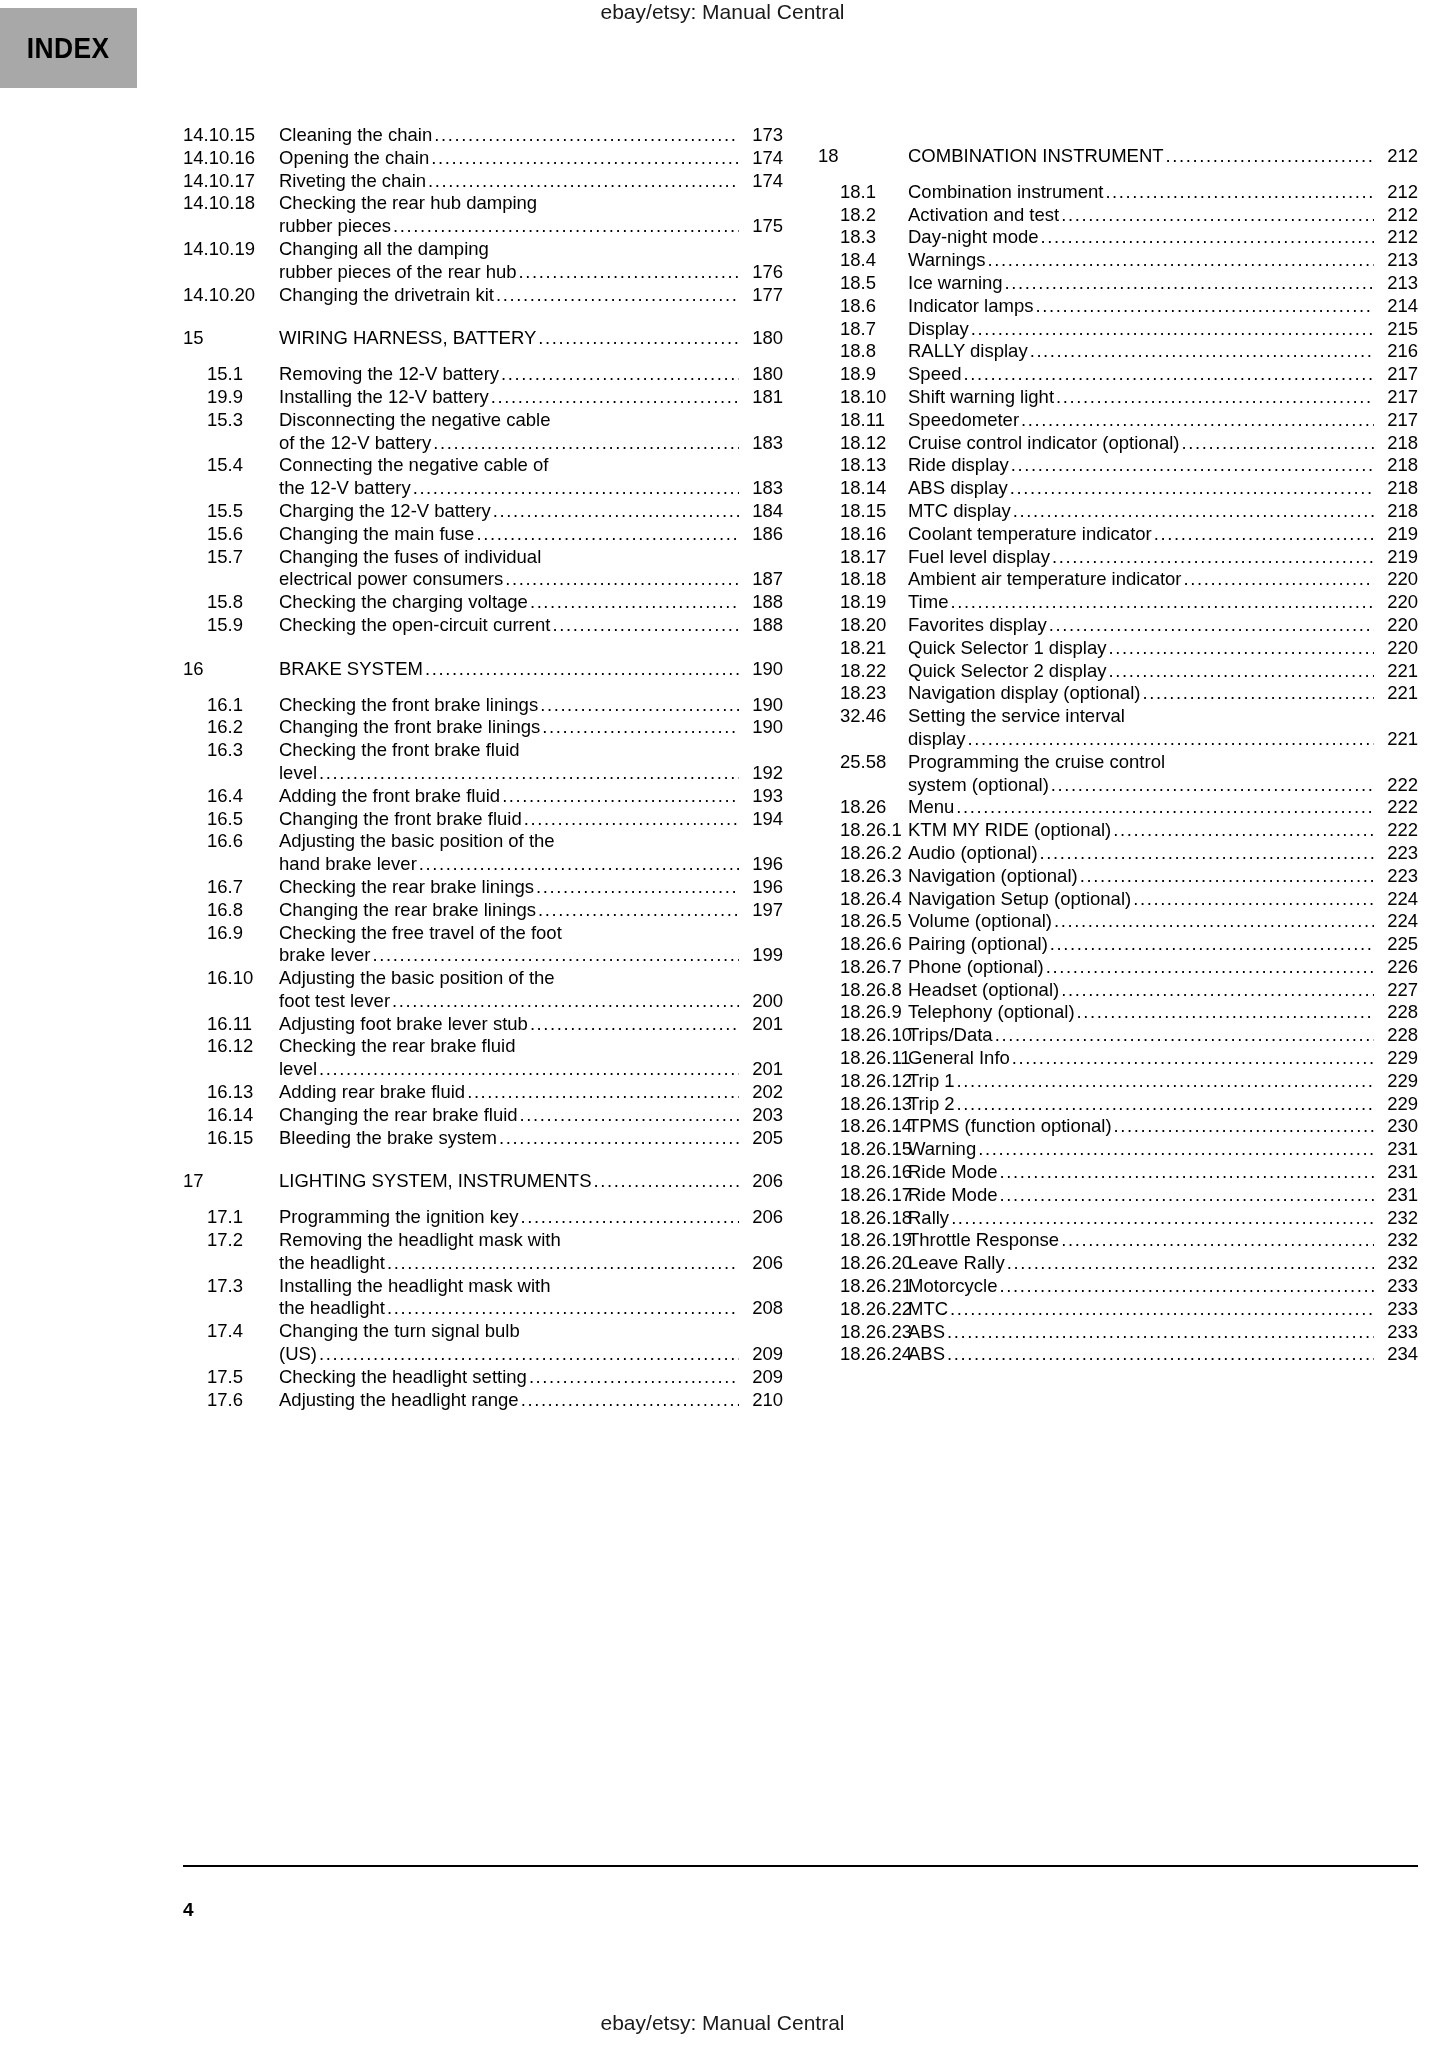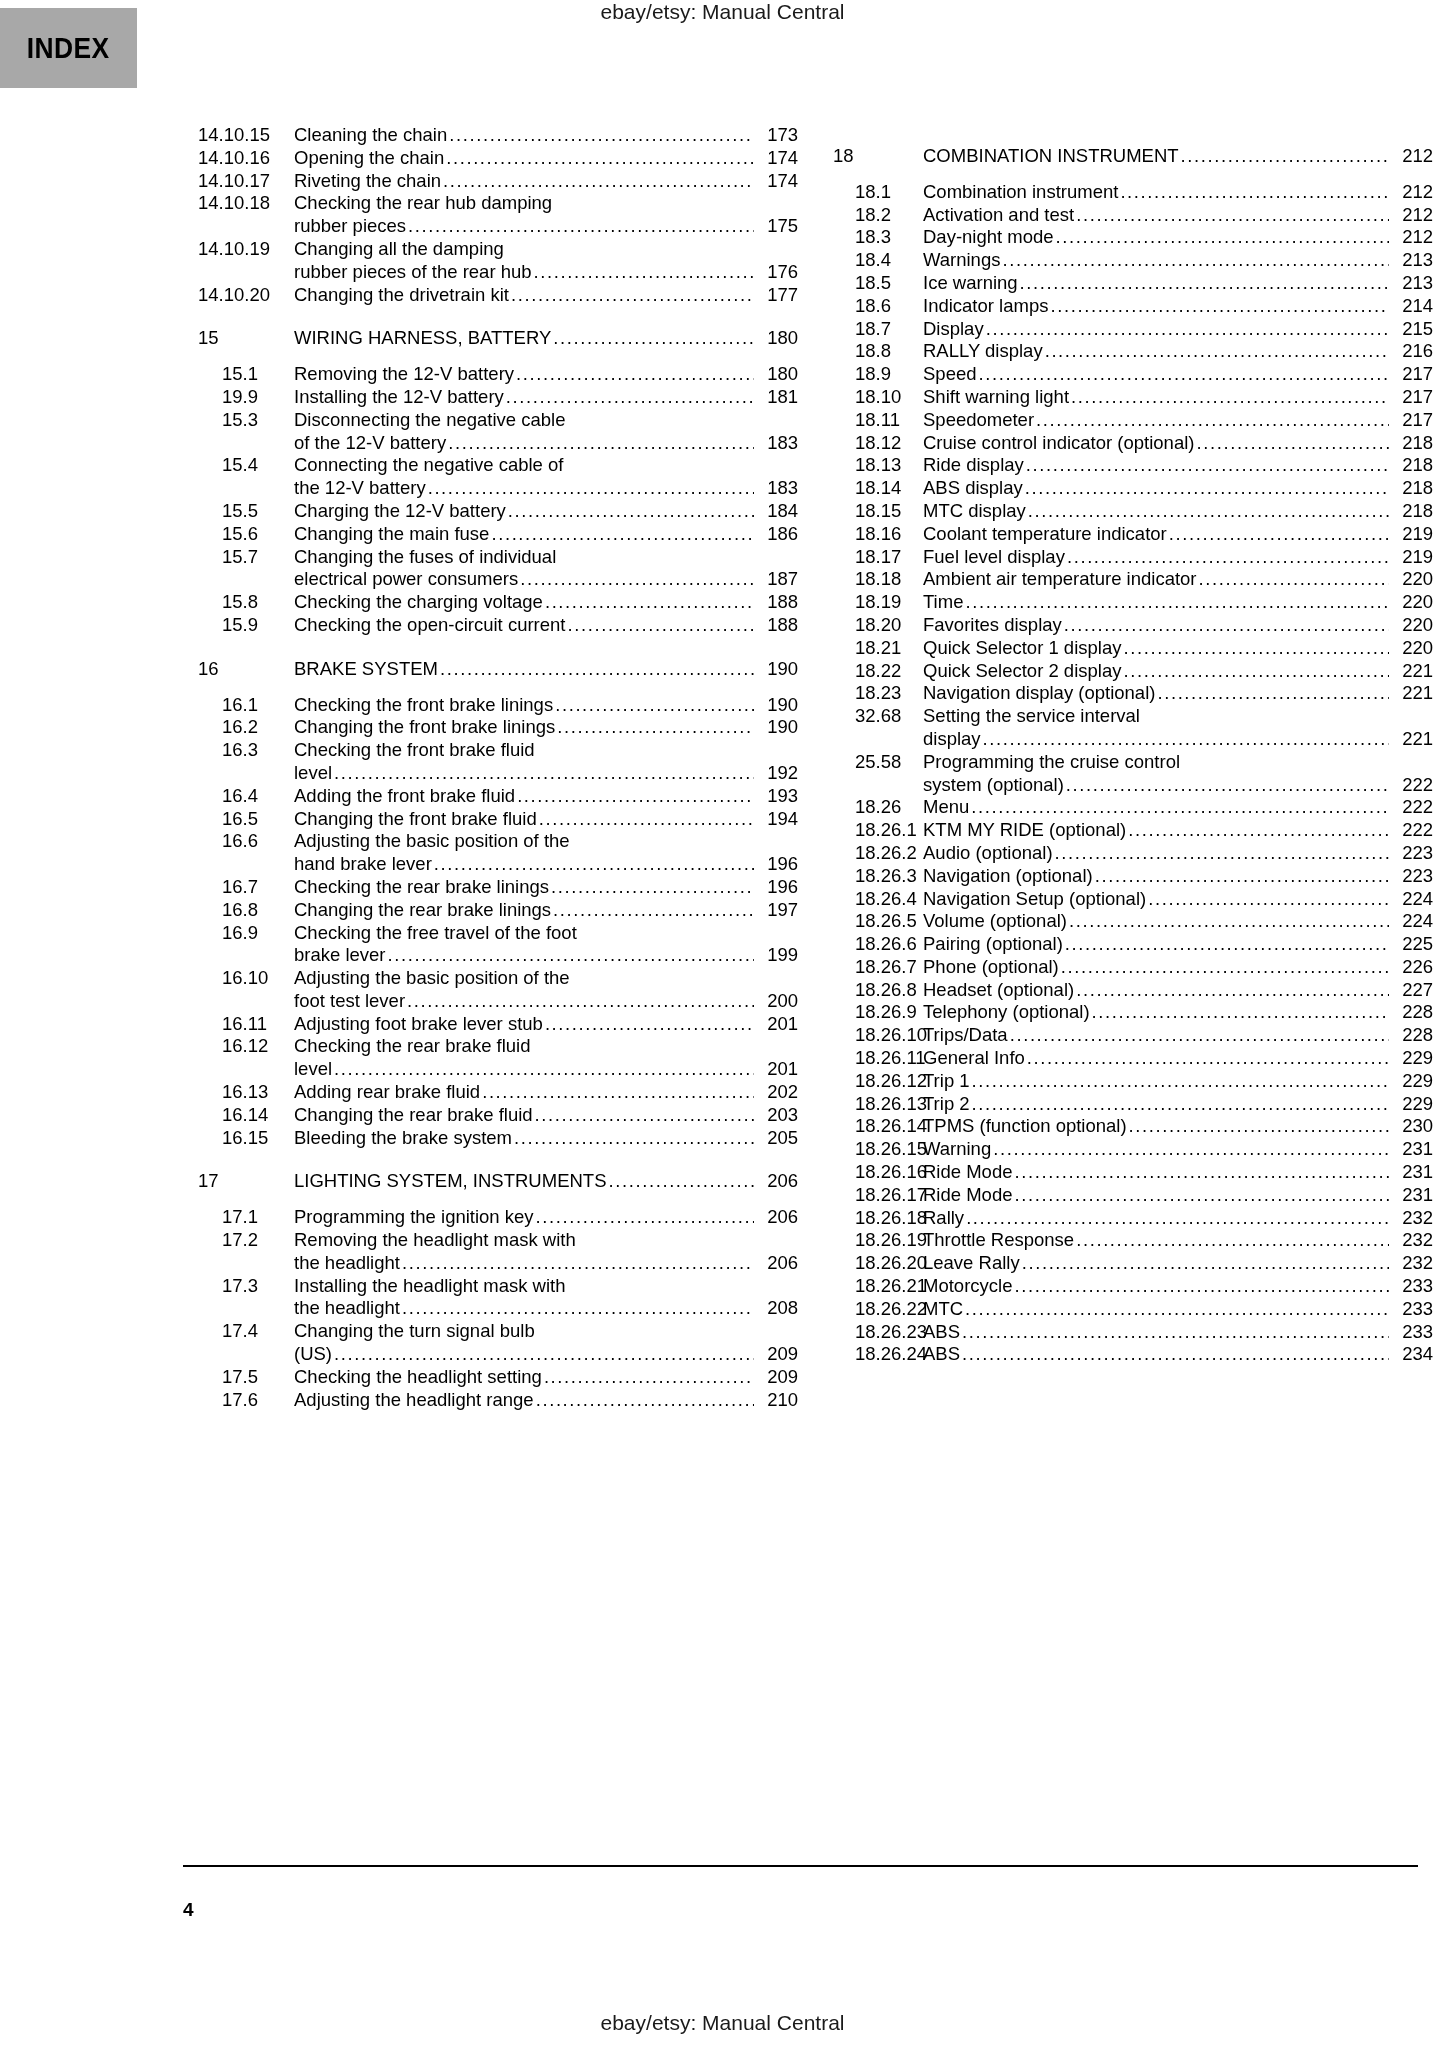--- a/index.html
+++ b/index.html
@@ -55,21 +55,21 @@
     width: 1445px;
     text-align: center;
     font-size: 21px;
     color: #1a1a1a;
     font-family: "Liberation Sans", sans-serif;
   }
 
   
   .toc-wrap {
     position: absolute;
-    left: 198px;
+    left: 183px;
     top: 124px;
     width: 1235px;
     display: flex;
     gap: 35px;
   }
   .toc-col {
     width: 600px;
   }
   .toc-col.right { width: 600px; }
 
@@ -861,21 +861,21 @@
         <div class="num">18.23</div>
         <div class="title-block">
           <div class="line">
             <span class="label">Navigation display (optional)</span>
             <span class="leader"></span>
             <span class="page">221</span>
           </div>
         </div>
       </div>
       <div class="entry sub">
-        <div class="num">32.68</div>
+        <div class="num">32.46</div>
         <div class="title-block">
           <div class="line">
             <span class="label">Setting the service interval</span>
             <span class="leader none"></span>
             <span class="page empty"></span>
           </div>
           <div class="line">
             <span class="label">display</span>
             <span class="leader"></span>
             <span class="page">221</span>

